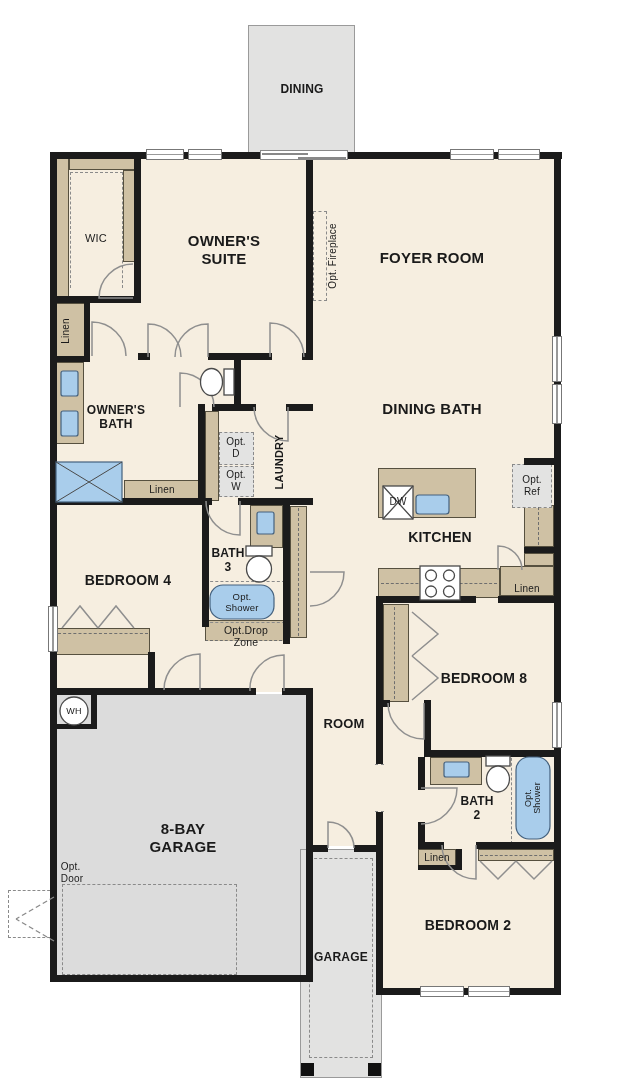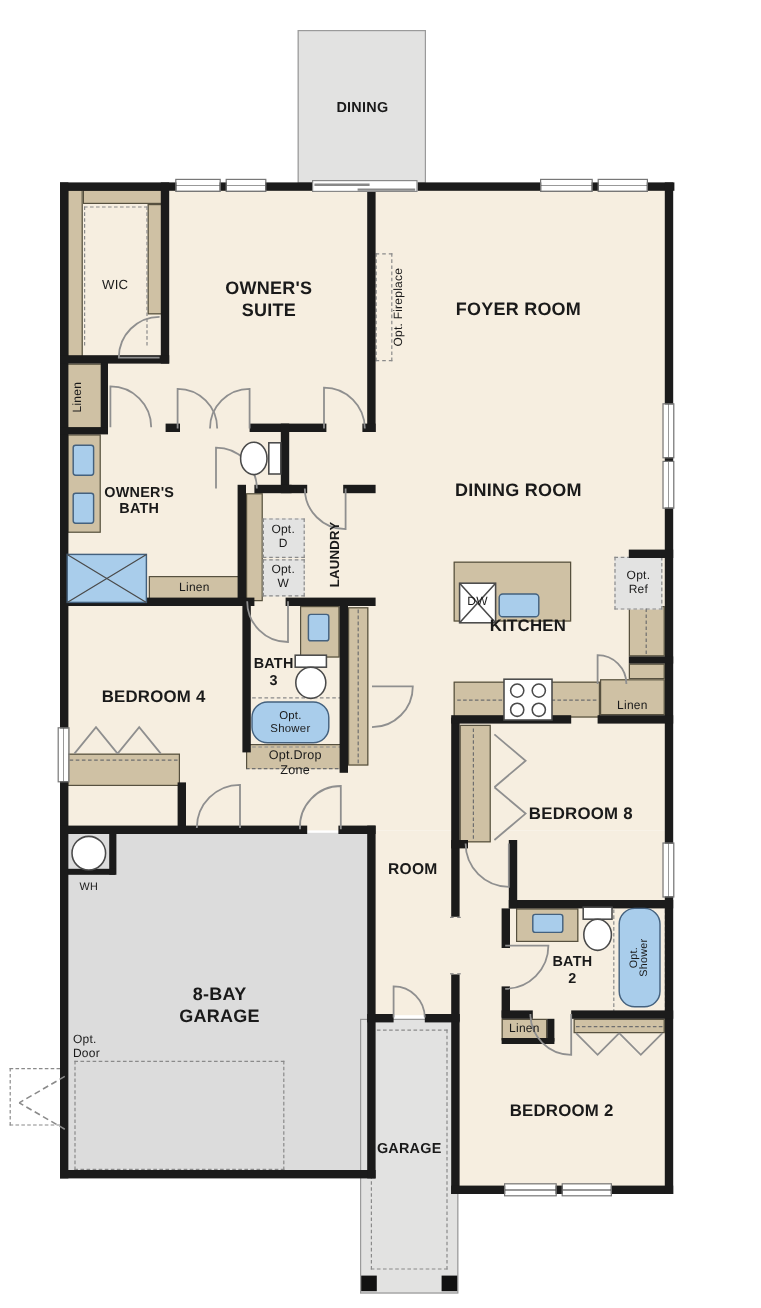--- a/index.html
+++ b/index.html
@@ -201,42 +201,42 @@
 
   <div class="lbl b" style="left:302px;top:89px;font-size:12px;">DINING</div>
   <div class="lbl b" style="left:224px;top:250px;font-size:15px;">OWNER'S
 SUITE</div>
   <div class="lbl b" style="left:432px;top:258px;font-size:15px;">FOYER ROOM</div>
   <div class="lbl" style="left:96px;top:238px;font-size:11px;">WIC</div>
   <div class="lbl vlbl" style="left:333px;top:256px;font-size:10px;">Opt. Fireplace</div>
   <div class="lbl vlbl" style="left:66px;top:331px;font-size:10px;">Linen</div>
   <div class="lbl b" style="left:116px;top:417px;font-size:12px;">OWNER'S
 BATH</div>
-  <div class="lbl b" style="left:432px;top:409px;font-size:15px;">DINING ROOM</div>
+  <div class="lbl b" style="left:432px;top:409px;font-size:15px;">DINING BATH</div>
   <div class="lbl b vlbl" style="left:280px;top:462px;font-size:11px;">LAUNDRY</div>
   <div class="lbl" style="left:236px;top:448px;font-size:10px;">Opt.
 D</div>
   <div class="lbl" style="left:236px;top:481px;font-size:10px;">Opt.
 W</div>
   <div class="lbl" style="left:162px;top:490px;font-size:10px;">Linen</div>
   <div class="lbl b" style="left:228px;top:560px;font-size:12px;">BATH
 3</div>
   <div class="lbl" style="left:242px;top:602px;font-size:9.5px;">Opt.
 Shower</div>
   <div class="lbl" style="left:246px;top:636px;font-size:10.5px;">Opt.Drop
 Zone</div>
   <div class="lbl b" style="left:128px;top:580px;font-size:14px;">BEDROOM 4</div>
-  <div class="lbl b" style="left:440px;top:521px;font-size:14px;">KITCHEN</div>
+  <div class="lbl b" style="left:440px;top:537px;font-size:14px;">KITCHEN</div>
   <div class="lbl" style="left:398px;top:502px;font-size:10px;">DW</div>
   <div class="lbl" style="left:532px;top:486px;font-size:10px;">Opt.
 Ref</div>
   <div class="lbl" style="left:527px;top:589px;font-size:10px;">Linen</div>
   <div class="lbl b" style="left:484px;top:678px;font-size:14px;">BEDROOM 8</div>
   <div class="lbl b" style="left:344px;top:724px;font-size:13px;">ROOM</div>
-  <div class="lbl" style="left:74px;top:739px;font-size:9px;">WH</div>
+  <div class="lbl" style="left:74px;top:711px;font-size:9px;">WH</div>
   <div class="lbl b" style="left:183px;top:838px;font-size:15px;">8-BAY
 GARAGE</div>
   <div class="lbl" style="left:72px;top:873px;font-size:10px;text-align:left;">Opt.
 Door</div>
   <div class="lbl b" style="left:477px;top:808px;font-size:12px;">BATH
 2</div>
   <div class="lbl vlbl" style="left:533px;top:798px;font-size:9px;">Opt.
 Shower</div>
   <div class="lbl" style="left:437px;top:858px;font-size:10px;">Linen</div>
   <div class="lbl b" style="left:468px;top:925px;font-size:14px;">BEDROOM 2</div>

